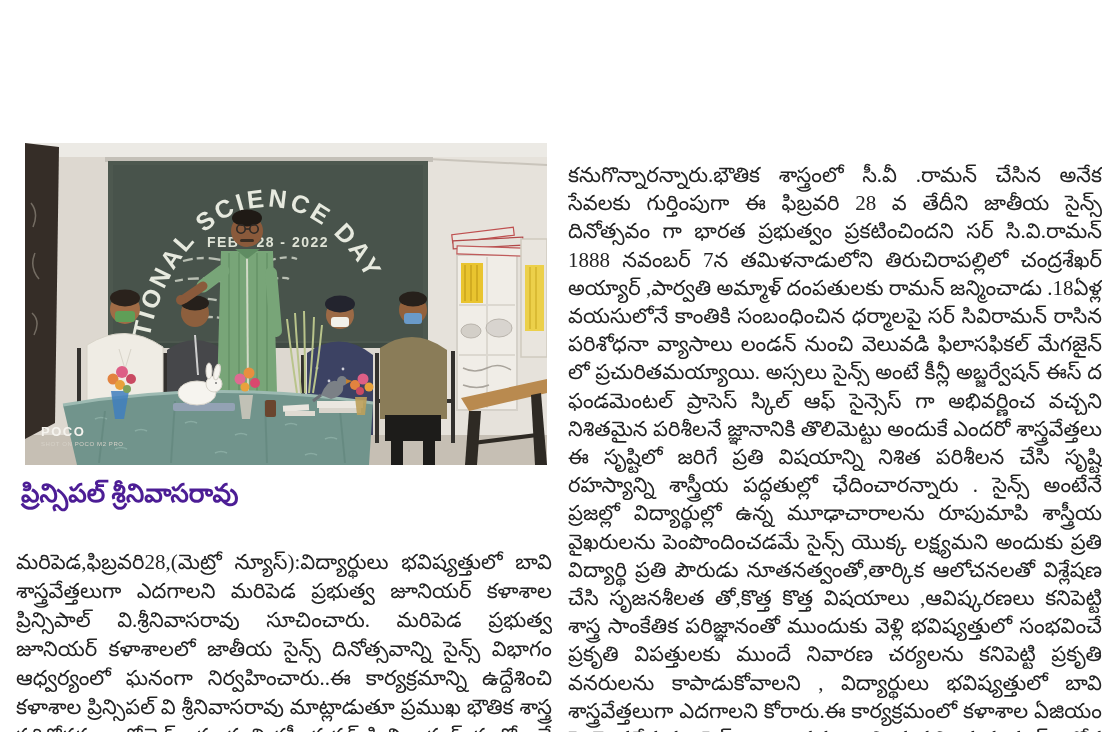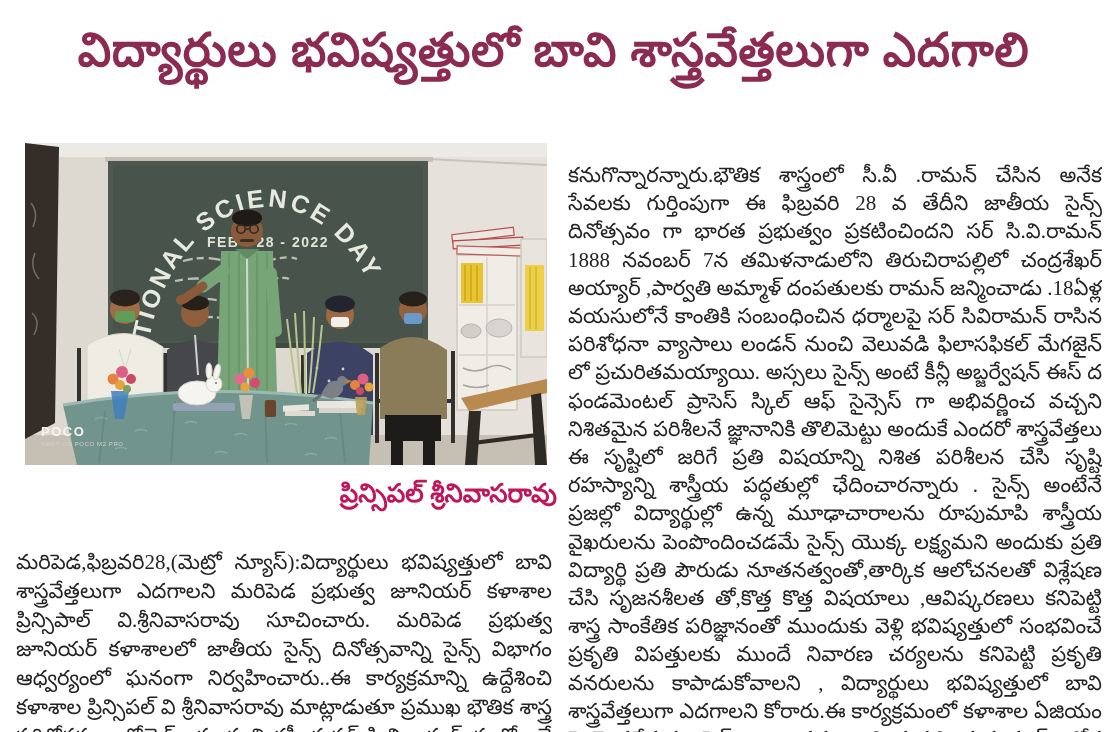--- a/index.html
+++ b/index.html
@@ -12,22 +12,22 @@
     text-align:center;font-weight:700;font-size:47px;line-height:1.55;
     color:#8B2B52;letter-spacing:0.5px;
     font-family:"Liberation Sans",sans-serif;
   }
   .photo{
     position:absolute;left:25px;top:143px;width:522px;height:322px;margin:0;
     background:#ddd8d0;overflow:hidden;
   }
   .photo svg{display:block;width:100%;height:100%;}
   .caption{
-    position:absolute;left:35px;top:479px;width:522px;
-    text-align:right;font-weight:700;font-size:26px;color:#be185d;
+    position:absolute;left:21px;top:479px;width:522px;
+    text-align:left;font-weight:700;font-size:26px;color:#4c1d95;
   }
   .col{
     position:absolute;color:#232323;
     text-align:justify;
     font-family:"Liberation Serif","Liberation Sans",sans-serif;
   }
   .col-left{
     left:16px;top:527px;width:536px;height:205px;
     font-size:21px;line-height:29px;text-align-last:justify;
     overflow:hidden;
@@ -52,21 +52,20 @@
   .wm-sub{
     font-family:"Liberation Sans",sans-serif;
     font-size:6px;letter-spacing:0.6px;fill:#d6d1c8;
   }
 </style>
 </head>
 <body>
 
 <div class="page">
 
-  <h1 class="headline">విద్యార్థులు భవిష్యత్తులో బావి శాస్త్రవేత్తలుగా ఎదగాలి</h1>
 
   <figure class="photo">
     <svg viewBox="0 0 522 322" preserveAspectRatio="none">
 
       <rect x="0" y="0" width="522" height="322" fill="#ddd8d0"></rect>
       <rect x="400" y="0" width="122" height="322" fill="#e6e2db"></rect>
       <rect x="0" y="0" width="522" height="14" fill="#eceae5"></rect>
       <line x1="403" y1="16" x2="522" y2="22" stroke="#c9c4bb" stroke-width="2"></line>
 
       <rect x="0" y="292" width="522" height="30" fill="#c6bfb4"></rect>

